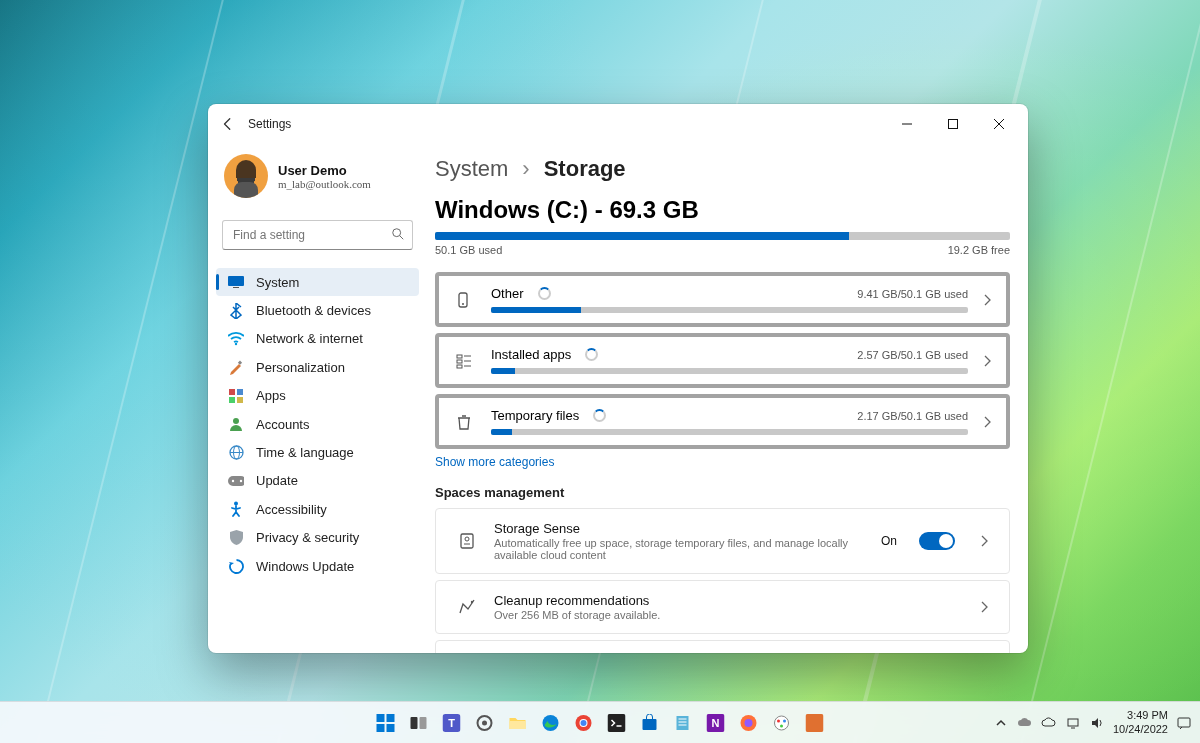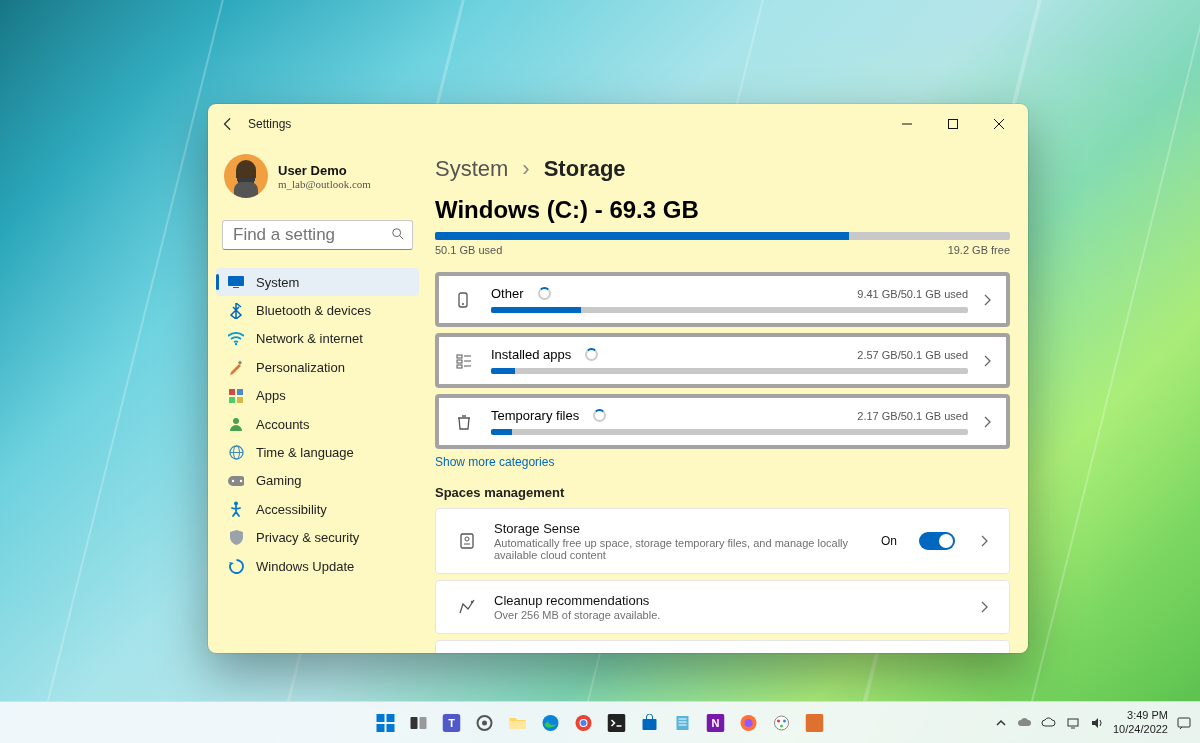--- a/index.html
+++ b/index.html
@@ -4,40 +4,40 @@
 <style>
 * { box-sizing: border-box; margin: 0; padding: 0; font-family: "Segoe UI", -apple-system, sans-serif; }
 body { width: 1200px; height: 743px; overflow: hidden; position: relative; background: #000; }
 
 .desktop { position: absolute; inset: 0; background: linear-gradient(135deg,#0e6b7a 0%,#1a9bb0 12%,#6dd1dd 25%,#a8e4ea 40%,#b3e5e8 52%,#7fd8b8 65%,#a8e878 78%,#6fce5c 88%,#4fb848 100%); }
 .desktop::before { content:""; position:absolute; inset:0; background: radial-gradient(ellipse 900px 700px at 80% 60%, rgba(180,255,120,.35), transparent 60%), radial-gradient(ellipse 700px 900px at 20% 30%, rgba(120,220,235,.4), transparent 55%); }
 .aurora { position:absolute; inset:0; }
 .aurora span { position:absolute; border-left:2px solid rgba(255,255,255,.25); height:150%; transform:rotate(14deg); top:-20%; }
 .aurora span:nth-child(1){ left:10%; } .aurora span:nth-child(2){ left:30%; border-left-width:3px; } .aurora span:nth-child(3){ left:55%; } .aurora span:nth-child(4){ left:78%; border-left-width:4px; } .aurora span:nth-child(5){ left:92%; }
 
-.window { position:absolute; left:208px; top:104px; width:820px; height:549px; background:#fef9c3; border-radius:8px; box-shadow:0 20px 50px rgba(0,0,0,.35),0 0 0 1px rgba(0,0,0,.08); display:flex; flex-direction:column; overflow:hidden; }
+.window { position:absolute; left:208px; top:104px; width:820px; height:549px; background:#ffffff; border-radius:8px; box-shadow:0 20px 50px rgba(0,0,0,.35),0 0 0 1px rgba(0,0,0,.08); display:flex; flex-direction:column; overflow:hidden; }
 
 .titlebar { height:40px; display:flex; align-items:center; padding:0 6px; }
 .titlebar .back { width:28px; height:28px; display:flex; align-items:center; justify-content:center; color:#333; }
 .titlebar .title { font-size:12px; color:#222; margin-left:6px; }
 .titlebar .spacer { flex:1; }
 .titlebar .winbtn { width:46px; height:32px; display:flex; align-items:center; justify-content:center; color:#111; }
 
 .body { flex:1; display:flex; min-height:0; }
 
 .sidebar { width:215px; padding:6px 4px 10px 8px; display:flex; flex-direction:column; gap:8px; }
 .profile { display:flex; align-items:center; gap:10px; padding:4px 8px 14px 8px; }
 .avatar { width:44px; height:44px; border-radius:50%; background:radial-gradient(circle at 50% 35%, #fddca4 0 18%, transparent 19%), radial-gradient(circle at 50% 55%, #3a3a3a 0 27%, transparent 28%), linear-gradient(#f0a040,#f0a040); position:relative; overflow:hidden; }
 .avatar::before { content:""; position:absolute; left:12px; right:12px; top:6px; height:18px; background:#4a3520; border-radius:10px 10px 0 0; }
 .avatar::after { content:""; position:absolute; left:10px; right:10px; bottom:0; height:16px; background:#555; border-radius:8px 8px 0 0; }
 .profile .name { font-size:13px; font-weight:600; color:#111; }
 .profile .email { font-size:11px; color:#555;font-family:Liberation Serif, serif; }
 
 .search { position:relative; margin:0 6px 10px 6px; }
-.search input { width:100%; height:30px; border:1px solid #c9c9c9; border-bottom-color:#888; background:#fff; padding:0 30px 0 10px; font-size:17px; border-radius:3px; }
+.search input { width:100%; height:30px; border:1px solid #c9c9c9; border-bottom-color:#888; background:#fff; padding:0 30px 0 10px; font-size:12px; border-radius:3px; }
 .search .ico { position:absolute; right:8px; top:7px; color:#555; }
 
 .navitem { display:flex; align-items:center; gap:12px; height:28.4px; padding:0 12px; border-radius:4px; font-size:13px; color:#222; cursor:pointer; }
 .navitem.active { background:#e6eef6; position:relative; }
 .navitem.active::before { content:""; position:absolute; left:0; top:6px; bottom:6px; width:3px; background:#0067c0; border-radius:2px; }
 .nico { width:16px; height:16px; display:flex; align-items:center; justify-content:center; }
 
 .main { flex:1; padding:12px 18px 12px 12px; overflow:auto; }
 .breadcrumb { display:flex; align-items:center; gap:14px; font-size:22px; font-weight:600; color:#222; margin-bottom:14px; }
 .breadcrumb .parent { color:#555; font-weight:400; }
@@ -204,21 +204,21 @@
             <span>Time &amp; language</span>
           </div>
           <div class="navitem">
             <span class="nico">
               <svg width="18" height="12">
                 <rect x="0" y="1" width="18" height="10" rx="5" fill="#888"></rect>
                 <circle cx="5" cy="6" r="1.2" fill="#fff"></circle>
                 <circle cx="13" cy="6" r="1.2" fill="#fff"></circle>
               </svg>
             </span>
-            <span>Gaming</span>
+            <span>Update</span>
           </div>
           <div class="navitem">
             <span class="nico">
               <svg width="14" height="16">
                 <circle cx="7" cy="2.5" r="2" fill="#0078d4"></circle>
                 <path d="M7 5v6m-4-4l4 1 4-1M4 15l3-4 3 4" stroke="#0078d4" stroke-width="1.8" fill="none" stroke-linecap="round"></path>
               </svg>
             </span>
             <span>Accessibility</span>
           </div>

